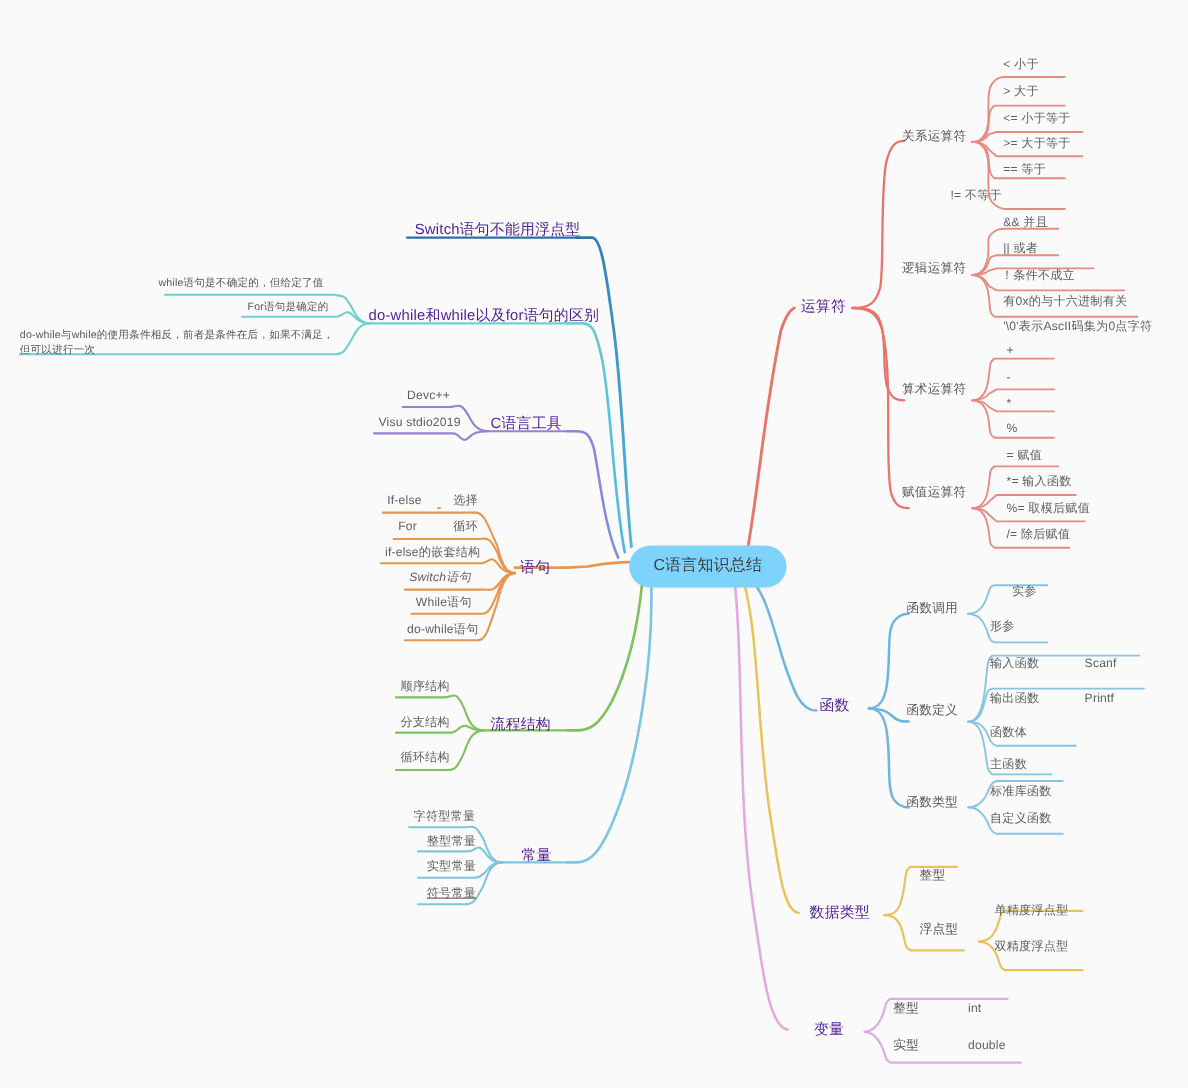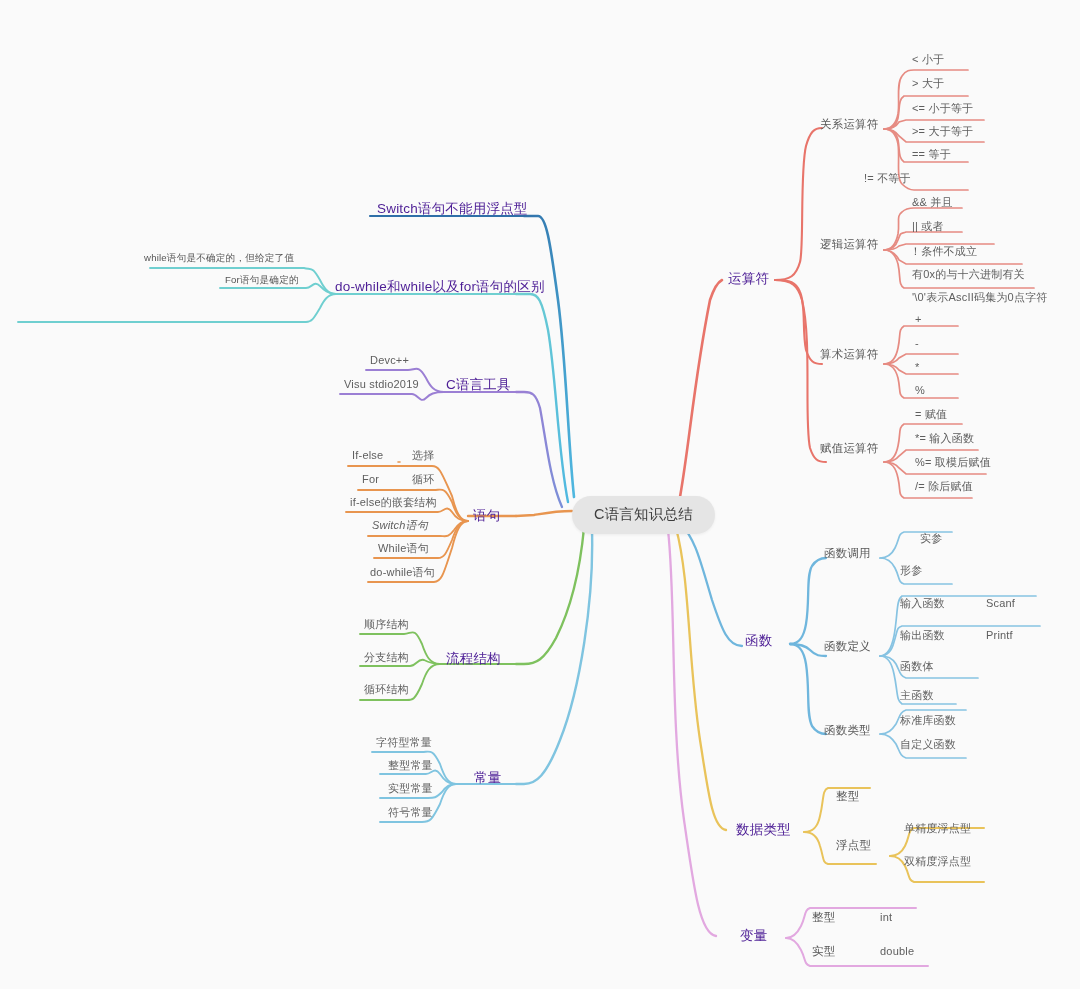--- a/index.html
+++ b/index.html
@@ -14,21 +14,21 @@
   #canvas{position:absolute;left:0;top:0;width:1080px;height:989px;}
   svg.links{position:absolute;left:0;top:0;width:1080px;height:989px;pointer-events:none;}
   .node{
     position:absolute;
     white-space:nowrap;
     color:#4a4a4a;
     line-height:1.35;
     letter-spacing:0.2px;
   }
   .node.center{
-    background:#e5e5e5;
+    background:#7dd3fc;
     border-radius:22px;
     padding:9px 22px;
     font-size:14.5px;
     color:#3d3d3d;
     box-shadow:0 1px 3px rgba(0,0,0,0.06);
     z-index:5;
   }
   .n-l1{font-size:13.5px;color:#4c1d95;}
   .n-l2{font-size:11.5px;color:#585858;}
   .n-l3{font-size:11px;color:#5e5e5e;}
@@ -250,20 +250,21 @@
 <div class="node n-l2" style="left:812px;top:910px;">整型</div>
 <div class="node n-l3" style="left:880px;top:910px;">int</div>
 <div class="node n-l2" style="left:812px;top:944px;">实型</div>
 <div class="node n-l3" style="left:880px;top:944px;">double</div>
 
 <div class="node n-l1" style="left:377px;top:200px;">Switch语句不能用浮点型</div>
 
 <div class="node n-l1" style="left:335px;top:278px;">do-while和while以及for语句的区别</div>
 <div class="node n-note" style="left:144px;top:251px;">while语句是不确定的，但给定了值</div>
 <div class="node n-note" style="left:225px;top:273px;">For语句是确定的</div>
+<div class="node n-note n-wrap" style="left:18px;top:298px;width:292px;">do-while与while的使用条件相反，前者是条件在后，如果不满足，但可以进行一次</div>
 
 <div class="node n-l1" style="left:446px;top:376px;">C语言工具</div>
 <div class="node n-l3" style="left:370px;top:353px;">Devc++</div>
 <div class="node n-l3" style="left:344px;top:377px;">Visu stdio2019</div>
 
 <div class="node n-l1" style="left:473px;top:507px;">语句</div>
 <div class="node n-l3" style="left:352px;top:448px;">If-else</div>
 <div class="node n-l3" style="left:412px;top:448px;">选择</div>
 <div class="node n-l3" style="left:362px;top:472px;">For</div>
 <div class="node n-l3" style="left:412px;top:472px;">循环</div>
@@ -274,15 +275,15 @@
 
 <div class="node n-l1" style="left:446px;top:650px;">流程结构</div>
 <div class="node n-l3" style="left:364px;top:617px;">顺序结构</div>
 <div class="node n-l3" style="left:364px;top:650px;">分支结构</div>
 <div class="node n-l3" style="left:364px;top:682px;">循环结构</div>
 
 <div class="node n-l1" style="left:474px;top:769px;">常量</div>
 <div class="node n-l3" style="left:376px;top:735px;">字符型常量</div>
 <div class="node n-l3" style="left:388px;top:758px;">整型常量</div>
 <div class="node n-l3" style="left:388px;top:781px;">实型常量</div>
-<div class="node n-l3" style="left:388px;top:805px;">符号常量</div>
+<div class="node n-l3" style="left:388px;top:805px;text-decoration:underline;">符号常量</div>
 
 </div>
 
 </body></html>

